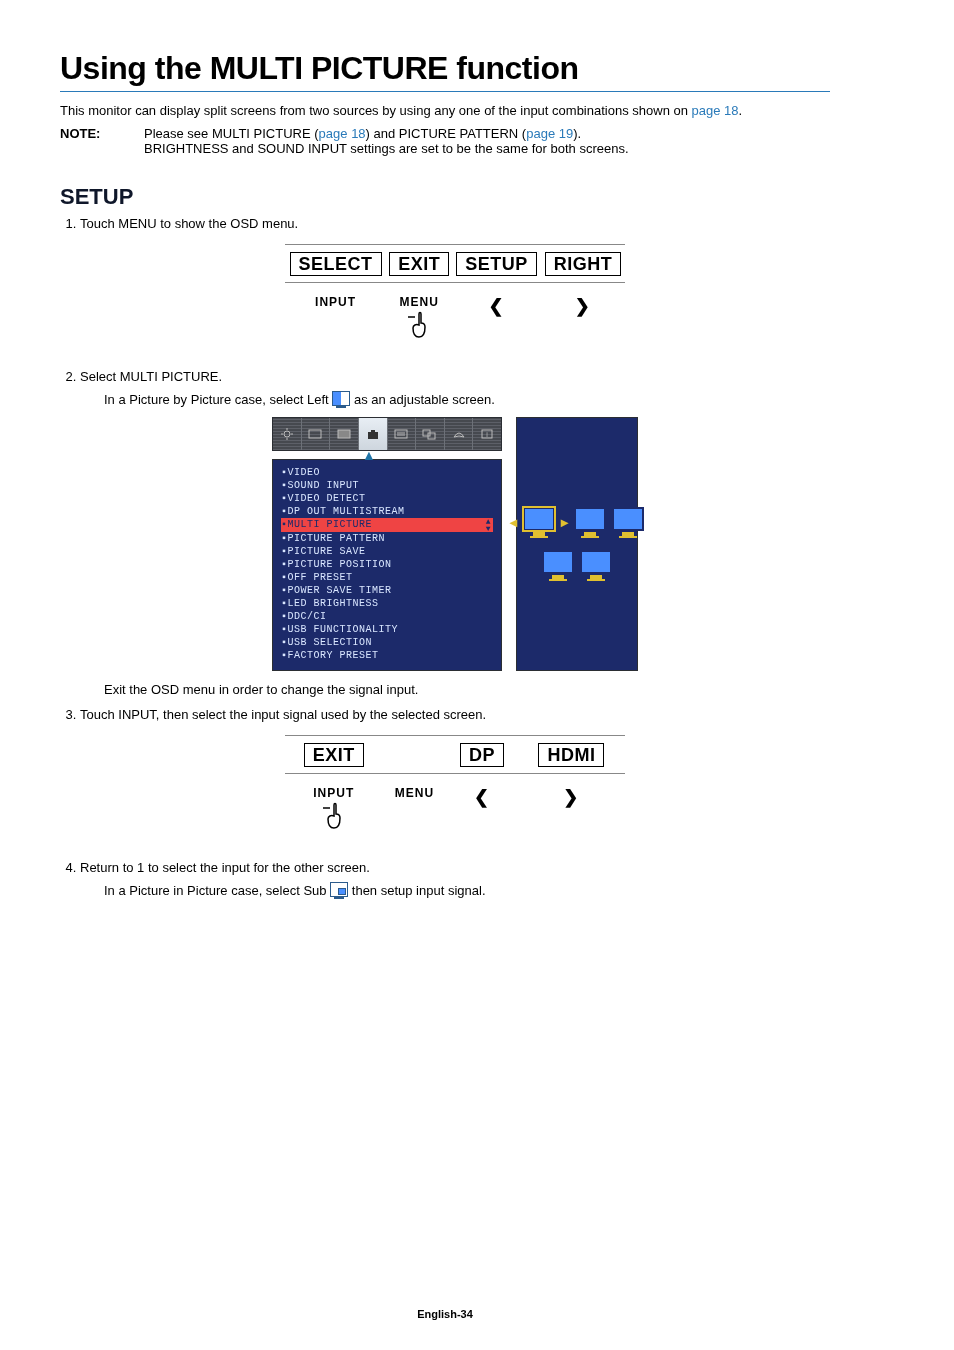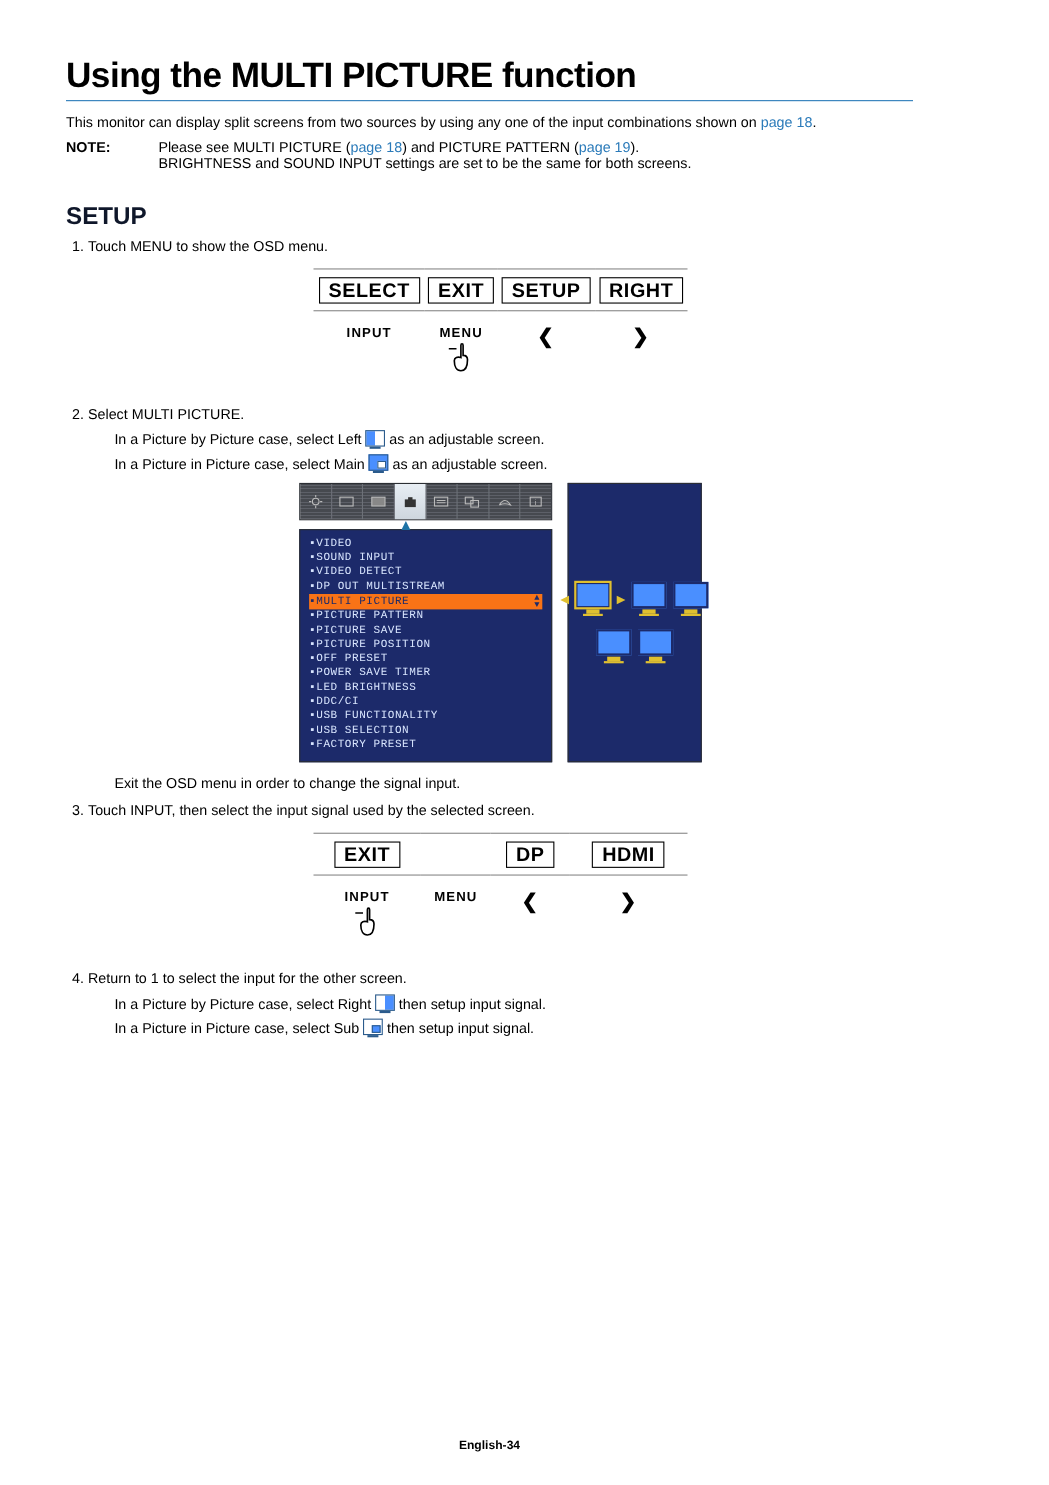--- a/index.html
+++ b/index.html
@@ -59,21 +59,21 @@
   .osd-wrap { display:flex; justify-content:center; gap:14px; margin: 8px 0 10px 0;}
   .osd { width: 230px; }
   .osd-tabs { display:flex; height:32px; background: repeating-linear-gradient(0deg,#5d6068 0 1px,#46494f 1px 3px); border:1px solid #2b2e33;}
   .osd-tab { flex:1; display:flex; align-items:center; justify-content:center; border-right:1px solid #6d7178; position:relative;}
   .osd-tab:last-child{border-right:none;}
   .osd-tab.active{ background: linear-gradient(#e8eef4,#ced6de); }
   .tab-ico { width:18px; height:14px; }
   .osd-arrow { text-align:left; padding-left:90px; color:#1e73a6; font-size:14px; line-height:8px;}
   .osd-body { background:#1c2a6a; color:#d9e6ff; padding:6px 8px 8px 8px; font-family: 'Courier New', monospace; font-size:10px; letter-spacing:0.5px; line-height:13px; border:1px solid #2b2e33;}
   .osd-line { white-space:nowrap; }
-  .osd-line.hl { background:#f97316; color:#1c2a6a; display:flex; justify-content:space-between; align-items:center; padding-right:2px;}
+  .osd-line.hl { background:#ef4444; color:#1c2a6a; display:flex; justify-content:space-between; align-items:center; padding-right:2px;}
   .vchev { display:inline-block; font-size:8px; line-height:7px; color:#1c2a6a; text-align:center;}
 
   
   .osd-side { width:120px; background:#1c2a6a; border:1px solid #2b2e33; display:flex; flex-direction:column; align-items:center; justify-content:center; gap:12px; padding:14px 0;}
   .mon-row { display:flex; gap:6px; align-items:center;}
   .mon { width:28px; height:20px; background:#4a8fff; border:2px solid #1c2a6a; position:relative;}
   .mon.sel { outline:2px solid #e0c030; outline-offset:-1px;}
   .mon-stand{width:12px;height:4px;background:#e0c030;margin:0 auto;margin-top:1px;}
   .mon-base{width:18px;height:2px;background:#e0c030;margin:0 auto;}
   .yarrow { color:#e0c030; font-size:14px; font-weight:bold; }
@@ -130,21 +130,20 @@
           </tbody>
             </table>
         </div>
       </div>
     </li>
 
     <li>
       <span>Select MULTI PICTURE.</span>
       <div class="indent">
         <p><span>In a Picture by Picture case, select Left </span><span class="mini-icon mi-left"></span><span> as an adjustable screen.</span></p>
-        <p><span>In a Picture in Picture case, select Main </span><span class="mini-icon mi-main"></span><span> as an adjustable screen.</span></p>
       </div>
 
       <div class="osd-wrap">
         <div class="osd">
           <div class="osd-tabs">
             <div class="osd-tab">
                 <svg class="tab-ico" viewBox="0 0 18 14">
                   <circle cx="9" cy="7" r="3" fill="none" stroke="#bbb"></circle>
                   <g stroke="#bbb">
                     <line x1="9" y1="1" x2="9" y2="3"></line>
@@ -282,20 +281,19 @@
             </tr>
           </tbody>
             </table>
         </div>
       </div>
     </li>
 
     <li>
       <span>Return to 1 to select the input for the other screen.</span>
       <div class="indent">
-        <p><span>In a Picture by Picture case, select Right </span><span class="mini-icon mi-right"></span><span> then setup input signal.</span></p>
         <p><span>In a Picture in Picture case, select Sub </span><span class="mini-icon mi-sub"></span><span> then setup input signal.</span></p>
       </div>
     </li>
   </ol>
 
   <div class="footer">English-34</div>
 </div>
 
 </body></html>

